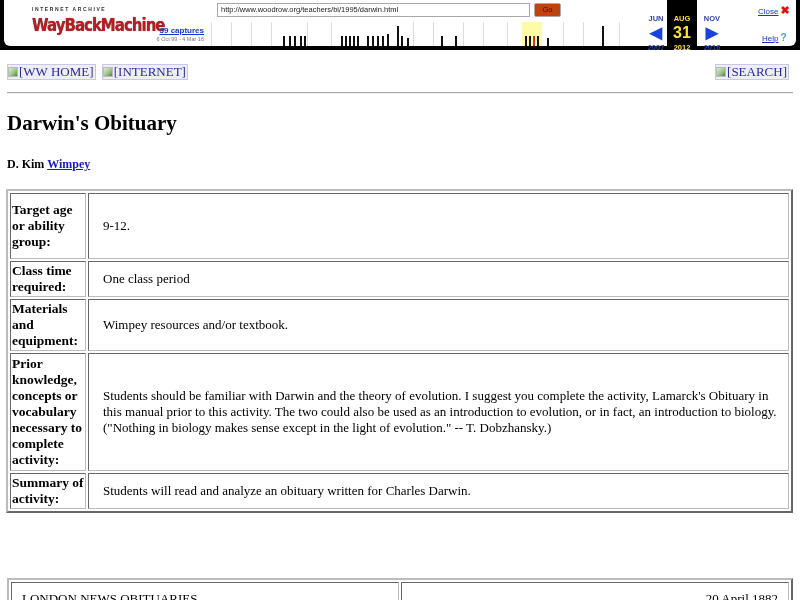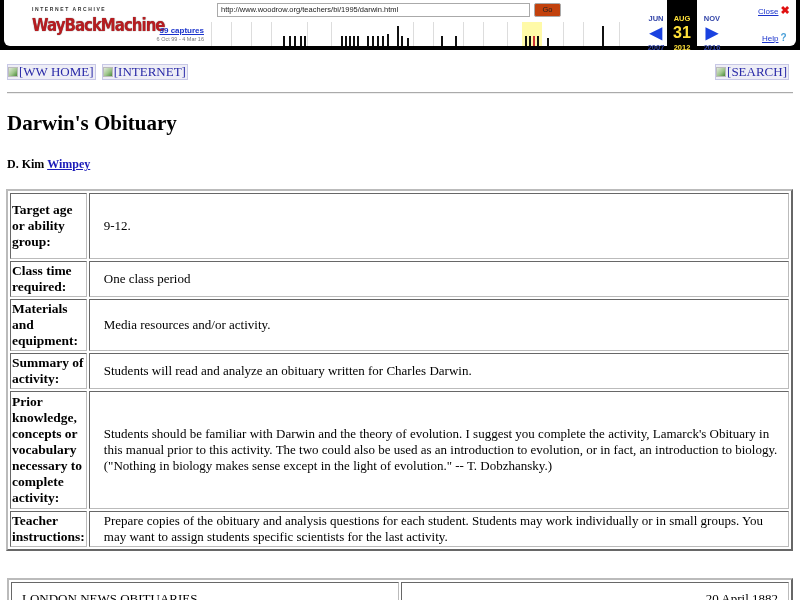--- a/index.html
+++ b/index.html
@@ -218,33 +218,29 @@
       <tr style="height:66px">
     <td class="k">Target age or ability group:</td>
     <td class="v">9-12.</td>
   </tr>
   <tr style="height:36px">
     <td class="k">Class time required:</td>
     <td class="v">One class period</td>
   </tr>
   <tr style="height:52px">
     <td class="k">Materials and equipment:</td>
-    <td class="v">Media resources and/or activity.</td>
+    <td class="v">Wimpey resources and/or textbook.</td>
+  </tr>
+  <tr style="height:118px">
+    <td class="k">Prior knowledge, concepts or vocabulary necessary to complete activity:</td>
+    <td class="v">Students should be familiar with Darwin and the theory of evolution. I suggest you complete the activity, Lamarck's Obituary in this manual prior to this activity. The two could also be used as an introduction to evolution, or in fact, an introduction to biology. ("Nothing in biology makes sense except in the light of evolution." -- T. Dobzhansky.)</td>
   </tr>
   <tr style="height:36px">
     <td class="k">Summary of activity:</td>
     <td class="v">Students will read and analyze an obituary written for Charles Darwin.</td>
-  </tr>
-  <tr style="height:118px">
-    <td class="k">Prior knowledge, concepts or vocabulary necessary to complete activity:</td>
-    <td class="v">Students should be familiar with Darwin and the theory of evolution. I suggest you complete the activity, Lamarck's Obituary in this manual prior to this activity. The two could also be used as an introduction to evolution, or in fact, an introduction to biology. ("Nothing in biology makes sense except in the light of evolution." -- T. Dobzhansky.)</td>
-  </tr>
-  <tr style="height:36px">
-    <td class="k">Teacher instructions:</td>
-    <td class="v">Prepare copies of the obituary and analysis questions for each student. Students may work individually or in small groups. You may want to assign students specific scientists for the last activity.</td>
   </tr>
 </tbody>
   </table>
 
 <table class="obit">
   <tbody>
       <tr>
     <td style="width:50%">LONDON NEWS OBITUARIES</td>
     <td class="r">20 April 1882</td>
   </tr>

